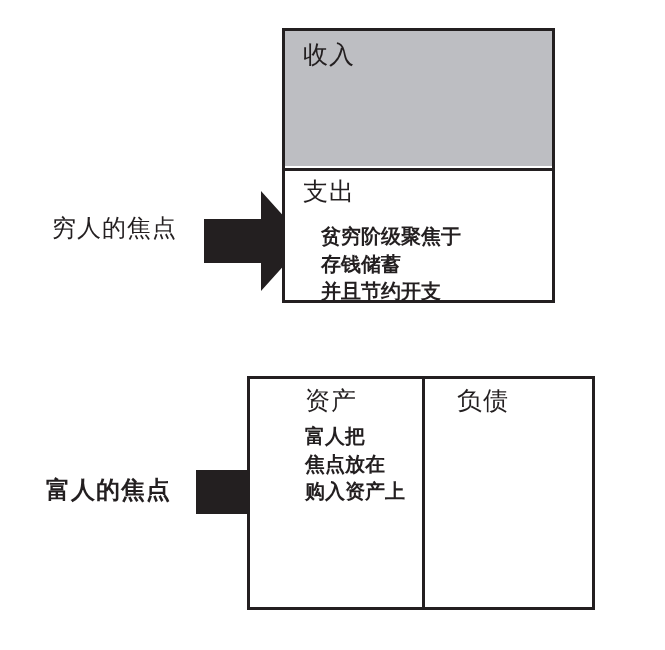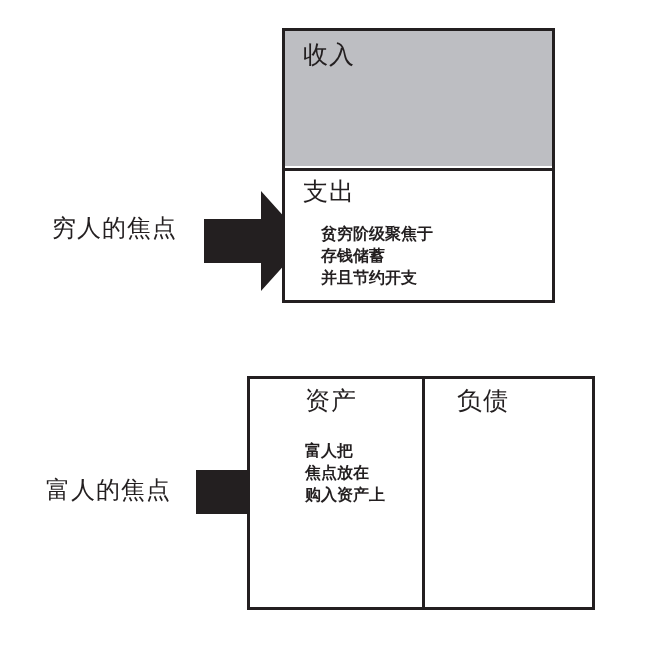--- a/index.html
+++ b/index.html
@@ -38,21 +38,21 @@
     font-size: 25px;
     font-weight: 400;
     line-height: 1;
     color: #231f20;
     letter-spacing: 1px;
     white-space: nowrap;
   }
 
   .cell-body {
     position: absolute;
-    font-size: 16px;
+    font-size: 20px;
     font-weight: bold;
     line-height: 1.38;
     color: #231f20;
     white-space: pre-line;
     letter-spacing: 0px;
   }
 
   
   .side-label {
     position: absolute;
@@ -110,33 +110,33 @@
       <div class="cell-title" style="left:18px; top:8px;">支出</div>
       <div class="cell-body" style="left:36px; top:52px;">贫穷阶级聚焦于
 存钱储蓄
 并且节约开支</div>
     </div>
   </div>
 </div>
 
 <div class="diagram">
 
-  <div class="side-label" style="left:46px; top:478px;">富人的焦点</div>
+  <div class="side-label" style="left:46px; top:478px;font-weight:bold;">富人的焦点</div>
 
   <div class="arrow" style="left:196px; top:442px;">
     <svg width="100" height="100" viewBox="0 0 100 100" aria-hidden="true">
       <polygon points="0,28 56,28 56,0 100,50 56,100 56,72 0,72" fill="#231f20"></polygon>
     </svg>
   </div>
 
   <div class="chart-box" style="left:247px; top:376px; width:348px; height:234px;">
 
     <div class="cell fill-white" style="left:0; top:0; width:204px; bottom:0;">
       <div class="cell-title" style="left:55px; top:9px;">资产</div>
-      <div class="cell-body" style="left:55px; top:62px;font-family:Liberation Mono, monospace;">富人把
+      <div class="cell-body" style="left:55px; top:44px;">富人把
 焦点放在
 购入资产上</div>
     </div>
 
     <div class="vdiv" style="left:172px; top:0; width:3px; bottom:0;"></div>
 
     <div class="cell fill-white" style="left:175px; top:0; right:0; bottom:0;">
       <div class="cell-title" style="left:32px; top:9px;text-align:center;">负债</div>
       <div class="cell-body" style="left:32px; top:62px;"></div>
     </div>

